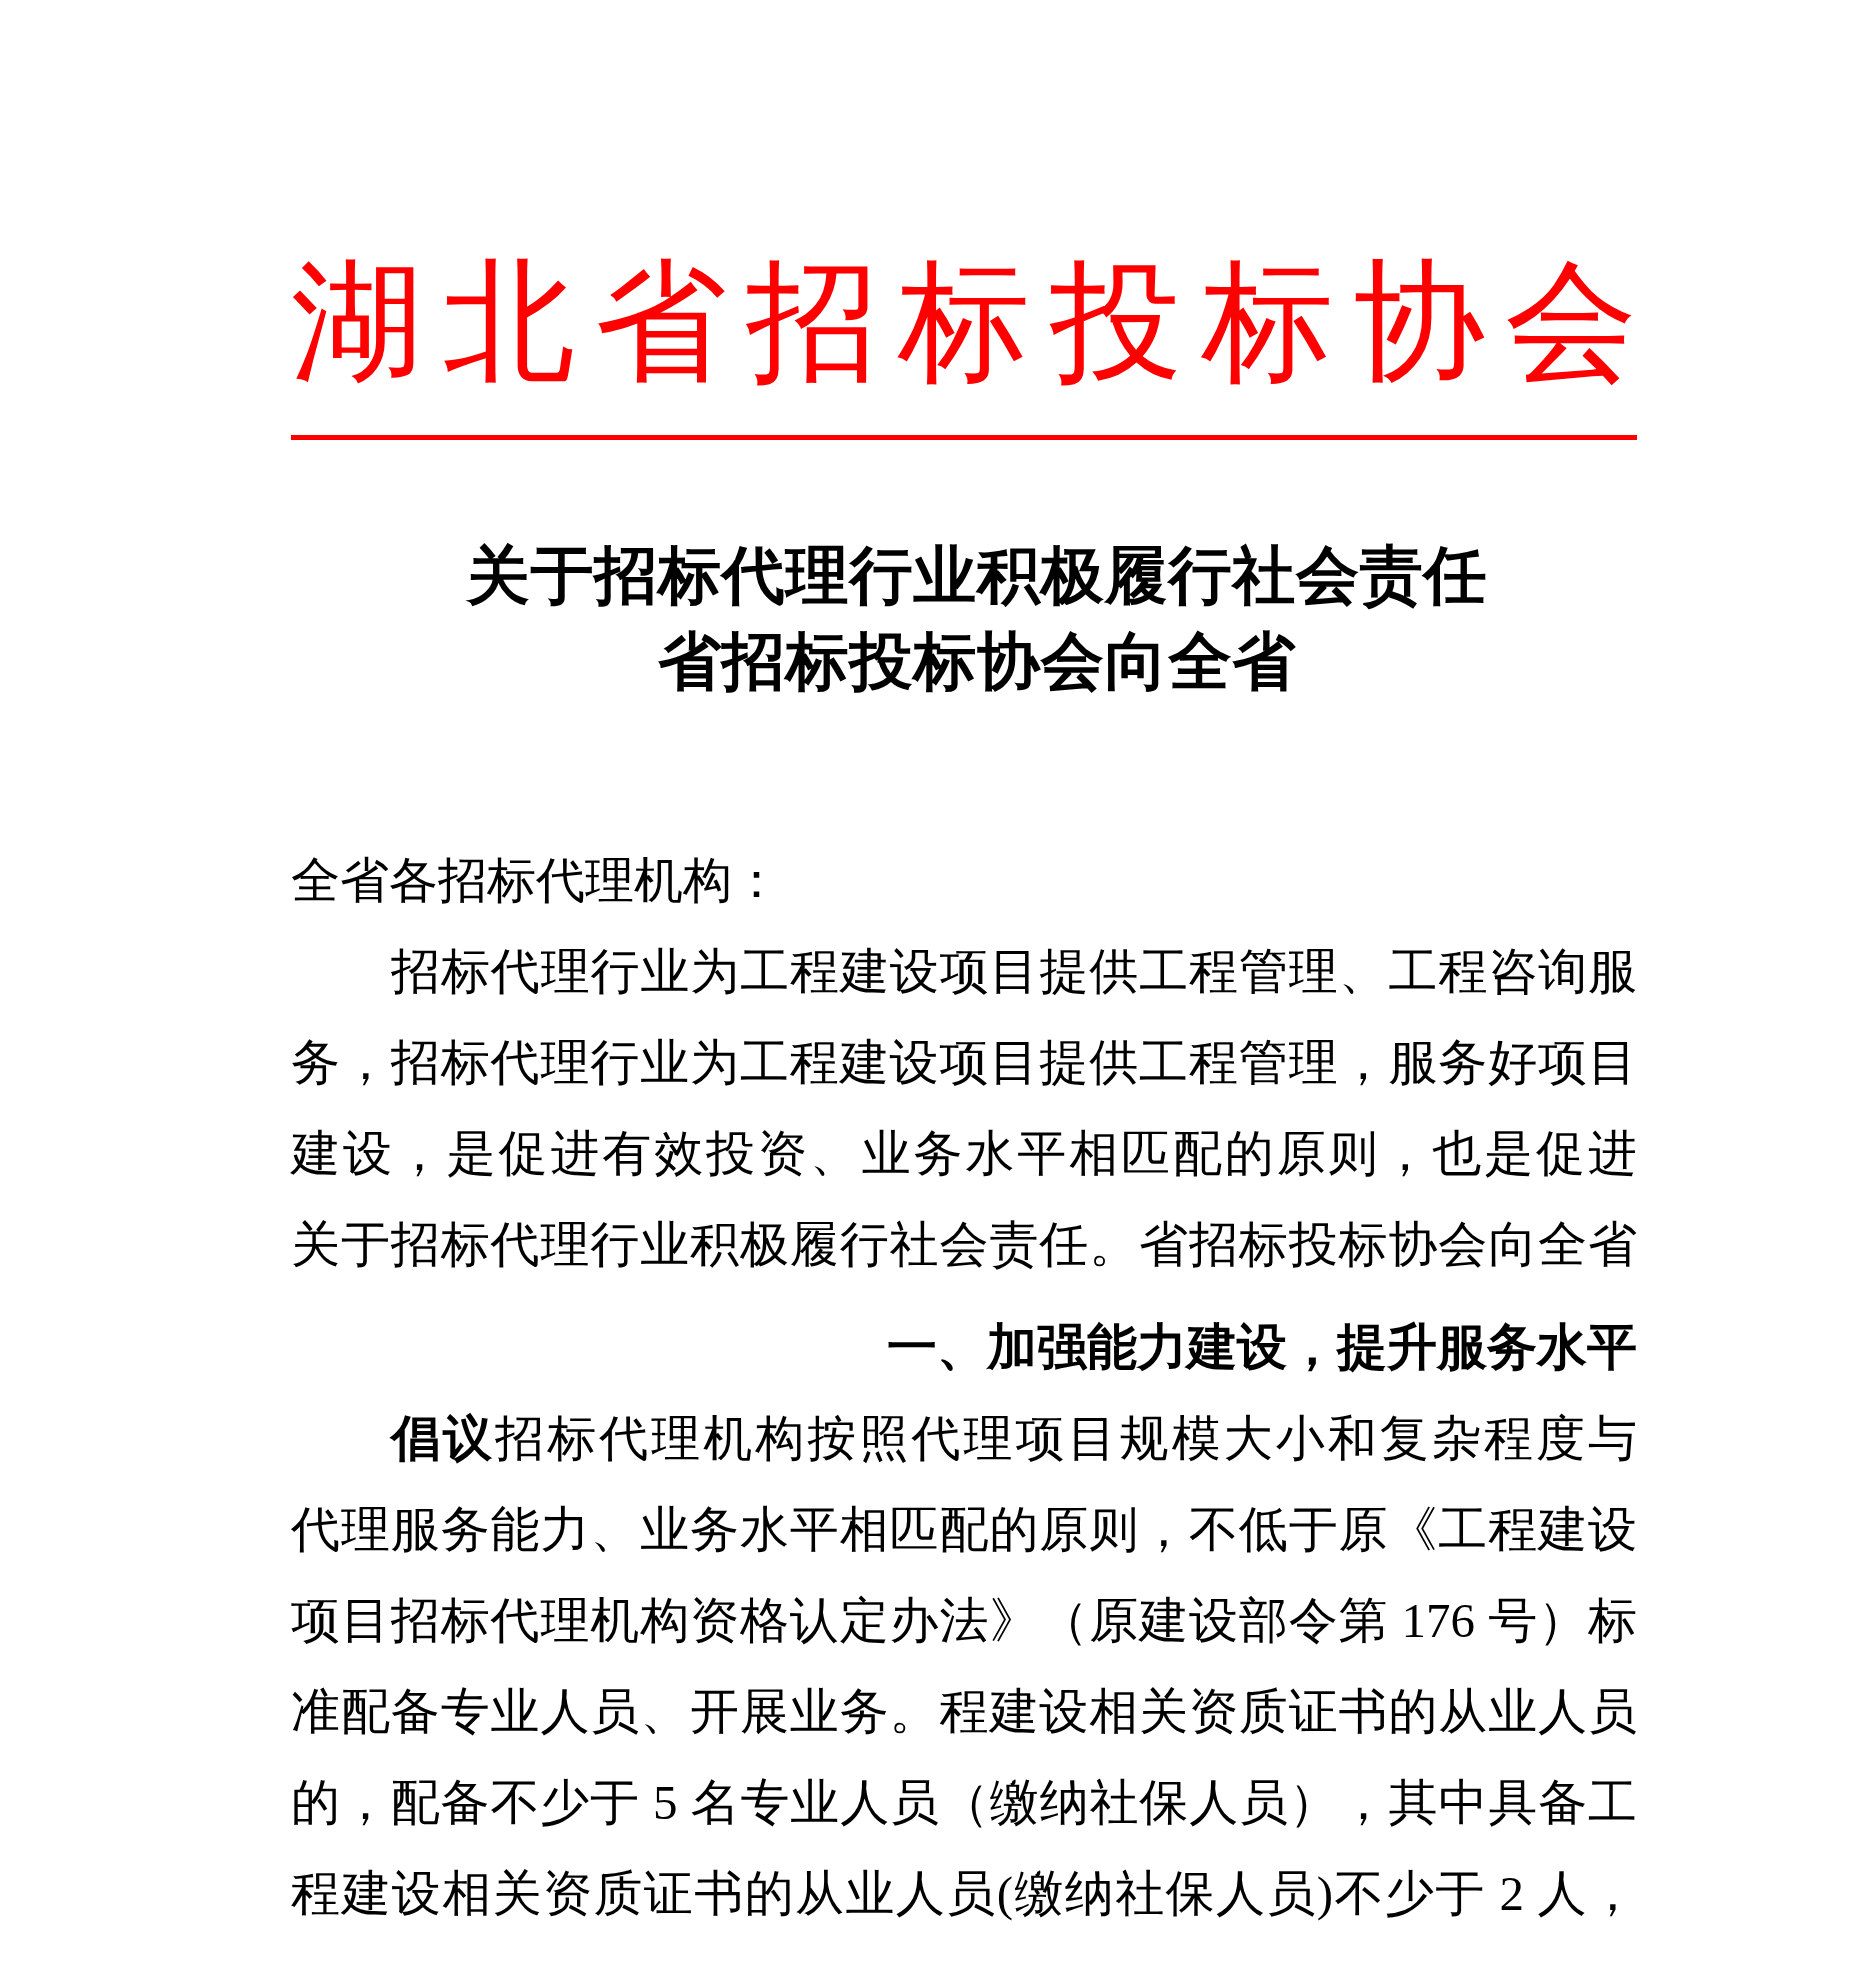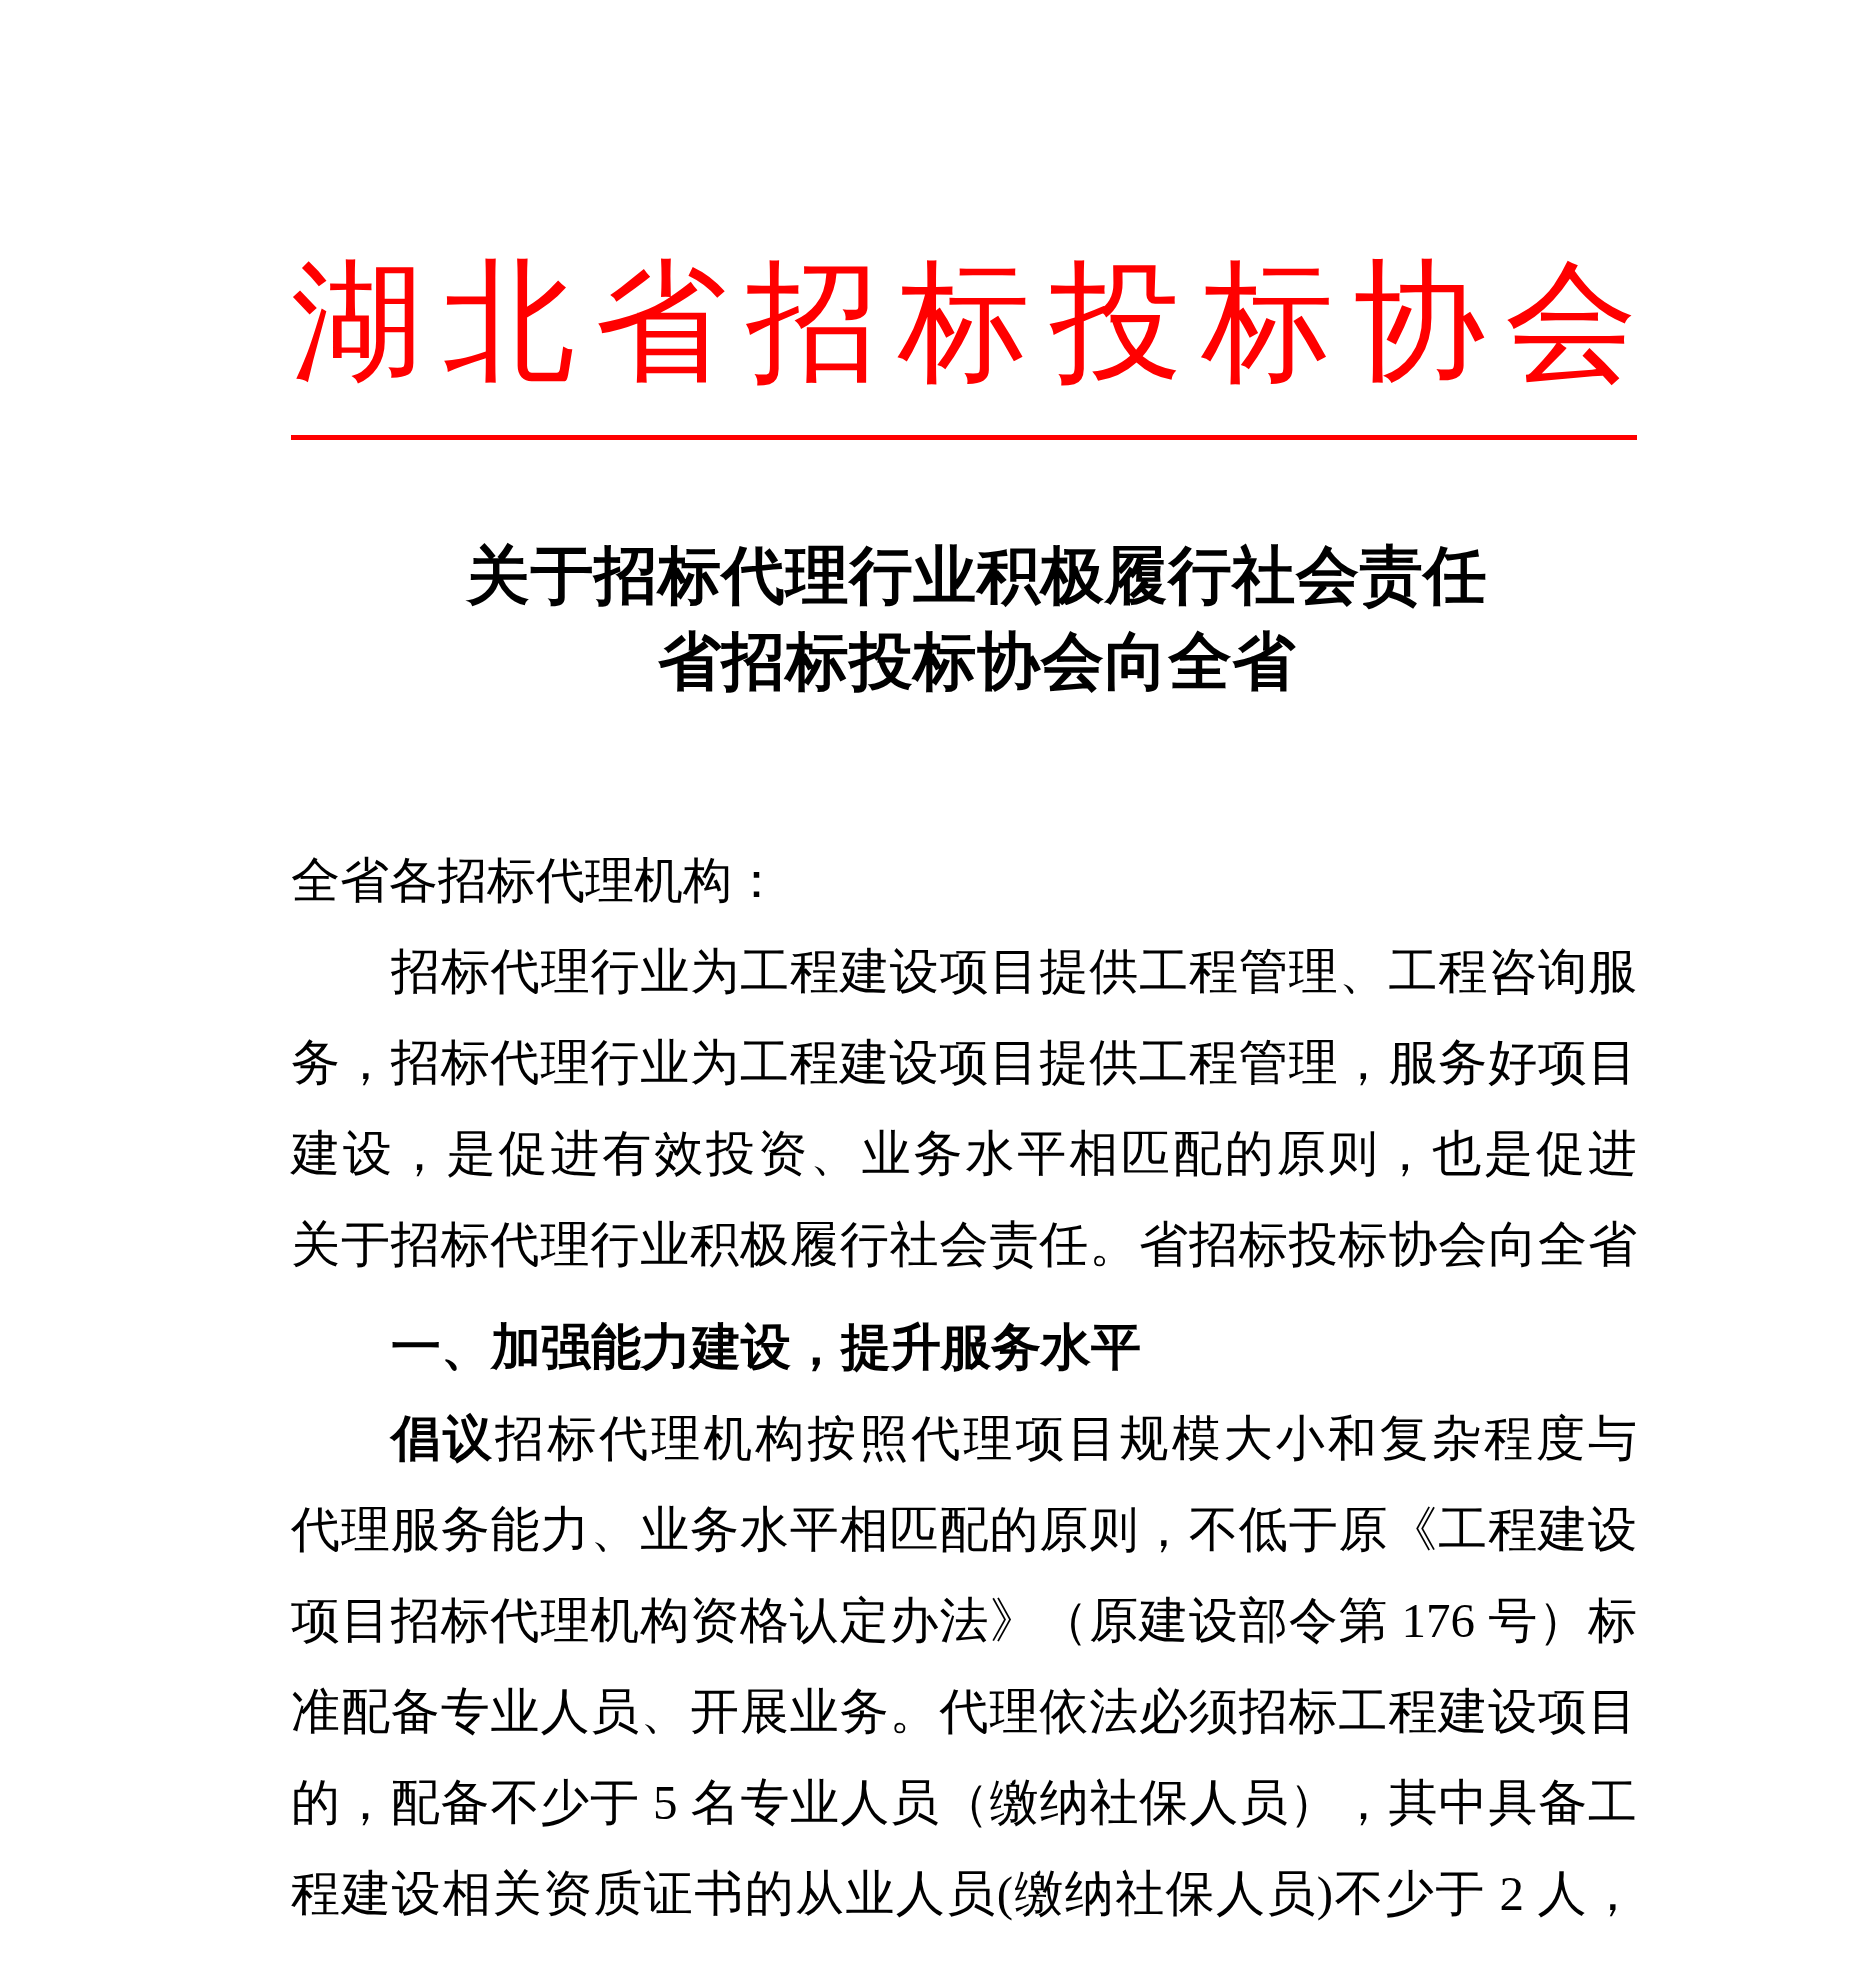--- a/index.html
+++ b/index.html
@@ -62,20 +62,21 @@
     text-align: justify;
     text-align-last: justify;
     text-justify: inter-character;
   }
   .indent { padding-left: 100px; }
   .heading {
     font-family: "Liberation Sans", "DejaVu Sans", sans-serif;
     font-weight: bold;
     font-size: 50px;
     margin-top: 11.8px;
+    text-align: right;
   }
   .lead-bold {
     font-family: "Liberation Sans", "DejaVu Sans", sans-serif;
     font-weight: bold;
   }
 </style>
 </head>
 <body>
 
 <div class="page">
@@ -104,20 +105,20 @@
     <div class="line just indent">招标代理行业为工程建设项目提供工程管理、工程咨询服</div>
     <div class="line just">务，招标代理行业为工程建设项目提供工程管理，服务好项目</div>
     <div class="line just">建设，是促进有效投资、业务水平相匹配的原则，也是促进</div>
     <div class="line just">关于招标代理行业积极履行社会责任。省招标投标协会向全省</div>
     <div class="line heading indent">一、加强能力建设，提升服务水平</div>
     <div class="line just indent">
       <span class="lead-bold">倡议</span><span>招标代理机构按照代理项目规模大小和复杂程度与</span>
     </div>
     <div class="line just">代理服务能力、业务水平相匹配的原则，不低于原《工程建设</div>
     <div class="line just">项目招标代理机构资格认定办法》（原建设部令第 176 号）标</div>
-    <div class="line just">准配备专业人员、开展业务。代理依法必须招标工程建设项目</div>
+    <div class="line just">准配备专业人员、开展业务。程建设相关资质证书的从业人员</div>
     <div class="line just">的，配备不少于 5 名专业人员（缴纳社保人员），其中具备工</div>
     <div class="line just">程建设相关资质证书的从业人员(缴纳社保人员)不少于 2 人，</div>
 
   </div>
 
 </div>
 
 
 </body></html>

